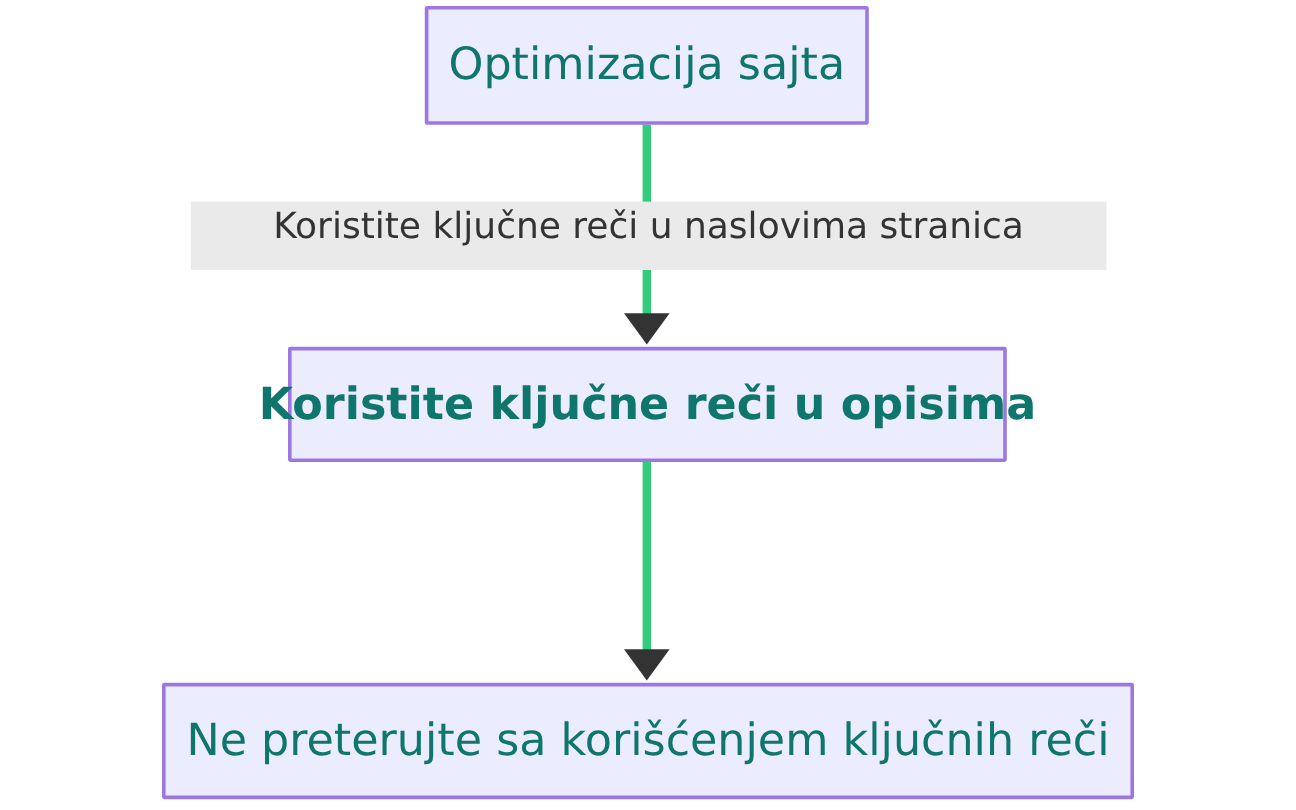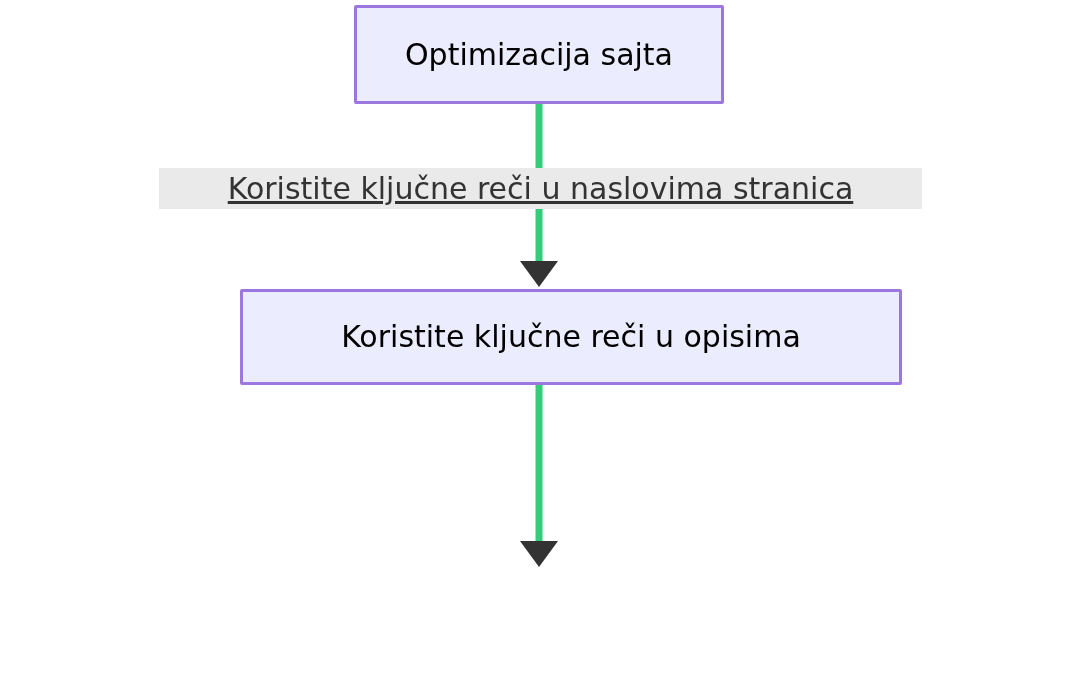--- a/index.html
+++ b/index.html
@@ -36,51 +36,51 @@
   .node {
     position: absolute;
     z-index: 3;
     box-sizing: border-box;
     background: #ececff;
     border: 3px solid #9d77e0;
     border-radius: 2px;
     display: flex;
     align-items: center;
     justify-content: center;
-    color: #000000;
-    font-size: 30px;
+    color: #0f766e;
+    font-size: 37px;
     line-height: 1.2;
     white-space: nowrap;
   }
 
   .node-label {
     display: block;
     padding: 0 14px;
   }
 
   
   #node-optimizacija-sajta      { left: 354px; top: 5px;   width: 370px; height: 99px; }
-  #node-kljucne-reci-opisima    { left: 240px; top: 289px; width: 662px; height: 96px; }
+  #node-kljucne-reci-opisima    { left: 240px; top: 289px; width: 599px; height: 96px; font-weight: bold; }
   #node-ne-preterujte           { left: 135px; top: 569px; width: 810px; height: 97px; }
 
   
   .edge-label {
     position: absolute;
     z-index: 4;
     background: #eaeaea;
     color: #333333;
     font-size: 30px;
     line-height: 1.25;
     white-space: nowrap;
     padding: 2px 6px;
     box-sizing: border-box;
     text-align: center;
   }
 
-  #edge-label-naslovima { left: 159px; top: 168px; width: 763px; height: 41px; text-decoration: underline; }
+  #edge-label-naslovima { left: 159px; top: 168px; width: 763px; height: 57px; }
   #edge-label-zaglavljima { left: 47px; top: 448px; width: 987px; height: 41px; }
 </style>
 </head>
 <body>
 
 <div id="flowchart">
 
   <svg id="edges" viewBox="0 0 1080 675" width="1080" height="675" aria-hidden="true">
 
     <line x1="539" y1="104" x2="539" y2="262" stroke="#33cc7a" stroke-width="7"></line>
@@ -96,14 +96,17 @@
 
   <div class="edge-label" id="edge-label-naslovima">
     <span>Koristite ključne reči u naslovima stranica</span>
   </div>
 
   <div class="node" id="node-kljucne-reci-opisima">
     <span class="node-label">Koristite ključne reči u opisima</span>
   </div>
 
 
+  <div class="node" id="node-ne-preterujte">
+    <span class="node-label">Ne preterujte sa korišćenjem ključnih reči</span>
+  </div>
 
 </div>
 
 </body></html>

